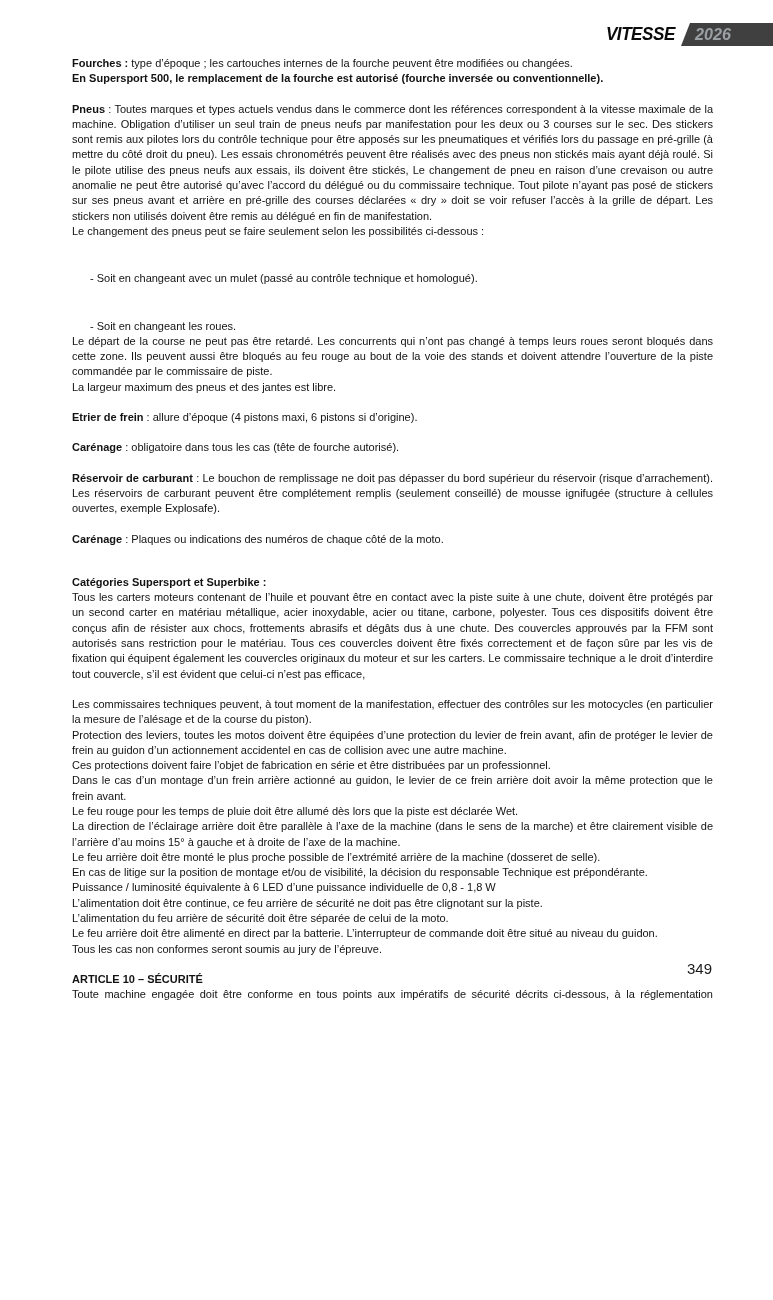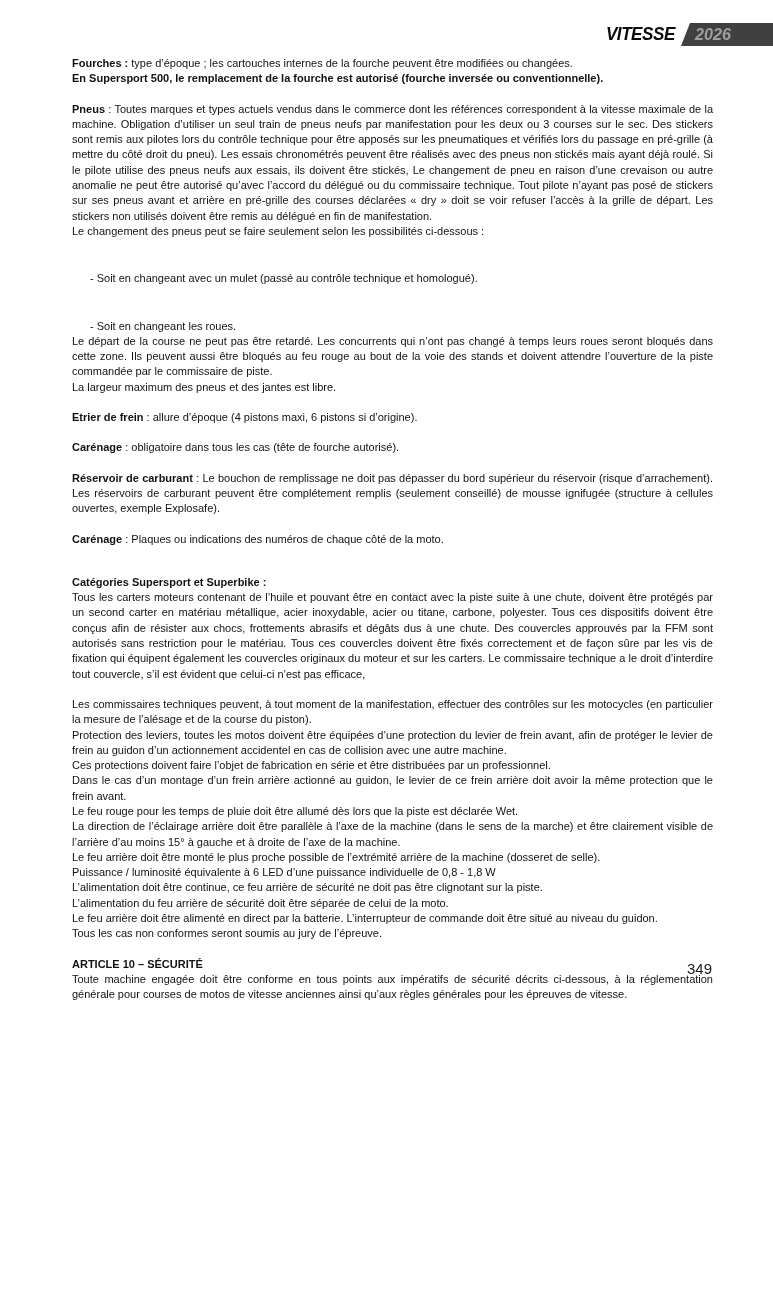--- a/index.html
+++ b/index.html
@@ -92,20 +92,21 @@
       <p class="para"><span class="b">Catégories Supersport et Superbike :</span></p>
       <p class="para"><span>Tous les carters moteurs contenant de l’huile et pouvant être en contact avec la piste suite à une chute, doivent être protégés par un second carter en matériau métallique, acier inoxydable, acier ou titane, carbone, polyester. Tous ces dispositifs doivent être conçus afin de résister aux chocs, frottements abrasifs et dégâts dus à une chute. Des couvercles approuvés par la FFM sont autorisés sans restriction pour le matériau. Tous ces couvercles doivent être fixés correctement et de façon sûre par les vis de fixation qui équipent également les couvercles originaux du moteur et sur les carters. Le commissaire technique a le droit d’interdire tout couvercle, s’il est évident que celui-ci n’est pas efficace,</span></p>
       <div class="gap"></div>
       <p class="para"><span>Les commissaires techniques peuvent, à tout moment de la manifestation, effectuer des contrôles sur les motocycles (en particulier la mesure de l’alésage et de la course du piston).</span></p>
       <p class="para"><span>Protection des leviers, toutes les motos doivent être équipées d’une protection du levier de frein avant, afin de protéger le levier de frein au guidon d’un actionnement accidentel en cas de collision avec une autre machine.</span></p>
       <p class="para"><span>Ces protections doivent faire l’objet de fabrication en série et être distribuées par un professionnel.</span></p>
       <p class="para"><span>Dans le cas d’un montage d’un frein arrière actionné au guidon, le levier de ce frein arrière doit avoir la même protection que le frein avant.</span></p>
       <p class="para"><span>Le feu rouge pour les temps de pluie doit être allumé dès lors que la piste est déclarée Wet.</span></p>
       <p class="para"><span>La direction de l’éclairage arrière doit être parallèle à l’axe de la machine (dans le sens de la marche) et être clairement visible de l’arrière d’au moins 15° à gauche et à droite de l’axe de la machine.</span></p>
       <p class="para"><span>Le feu arrière doit être monté le plus proche possible de l’extrémité arrière de la machine (dosseret de selle).</span></p>
+      <p class="para"><span>En cas de litige sur la position de montage et/ou de visibilité, la décision du responsable Technique est prépondérante.</span></p>
       <p class="para"><span>Puissance / luminosité équivalente à 6 LED d’une puissance individuelle de 0,8 - 1,8 W</span></p>
       <p class="para"><span>L’alimentation doit être continue, ce feu arrière de sécurité ne doit pas être clignotant sur la piste.</span></p>
       <p class="para"><span>L’alimentation du feu arrière de sécurité doit être séparée de celui de la moto.</span></p>
       <p class="para"><span>Le feu arrière doit être alimenté en direct par la batterie. L’interrupteur de commande doit être situé au niveau du guidon.</span></p>
       <p class="para"><span>Tous les cas non conformes seront soumis au jury de l’épreuve.</span></p>
       <div class="gap"></div>
       <p class="para"><span class="b">ARTICLE 10 – SÉCURITÉ</span></p>
       <p class="para"><span>Toute machine engagée doit être conforme en tous points aux impératifs de sécurité décrits ci-dessous, à la réglementation générale pour courses de motos de vitesse anciennes ainsi qu’aux règles générales pour les épreuves de vitesse.</span></p>
       <div class="gap gap2"></div>
     </div>

